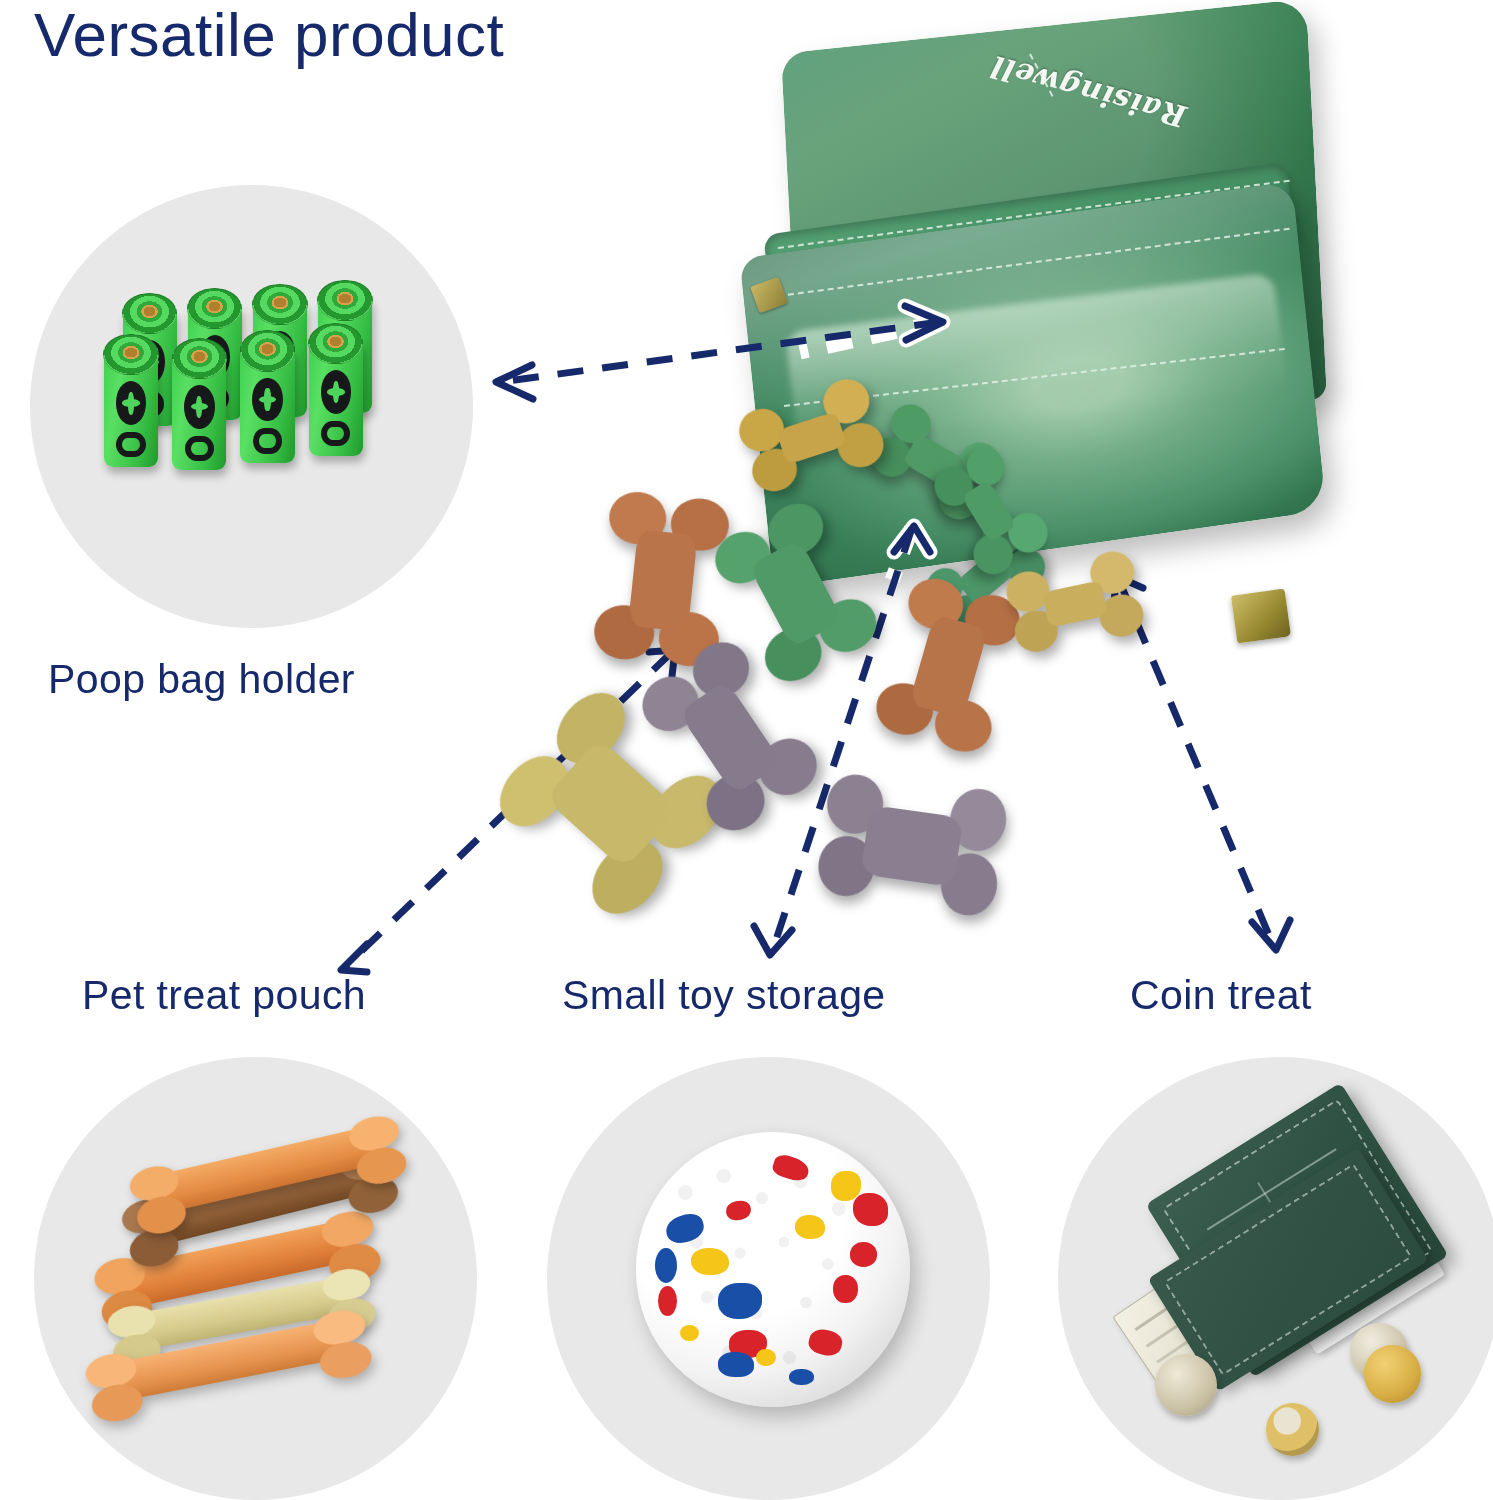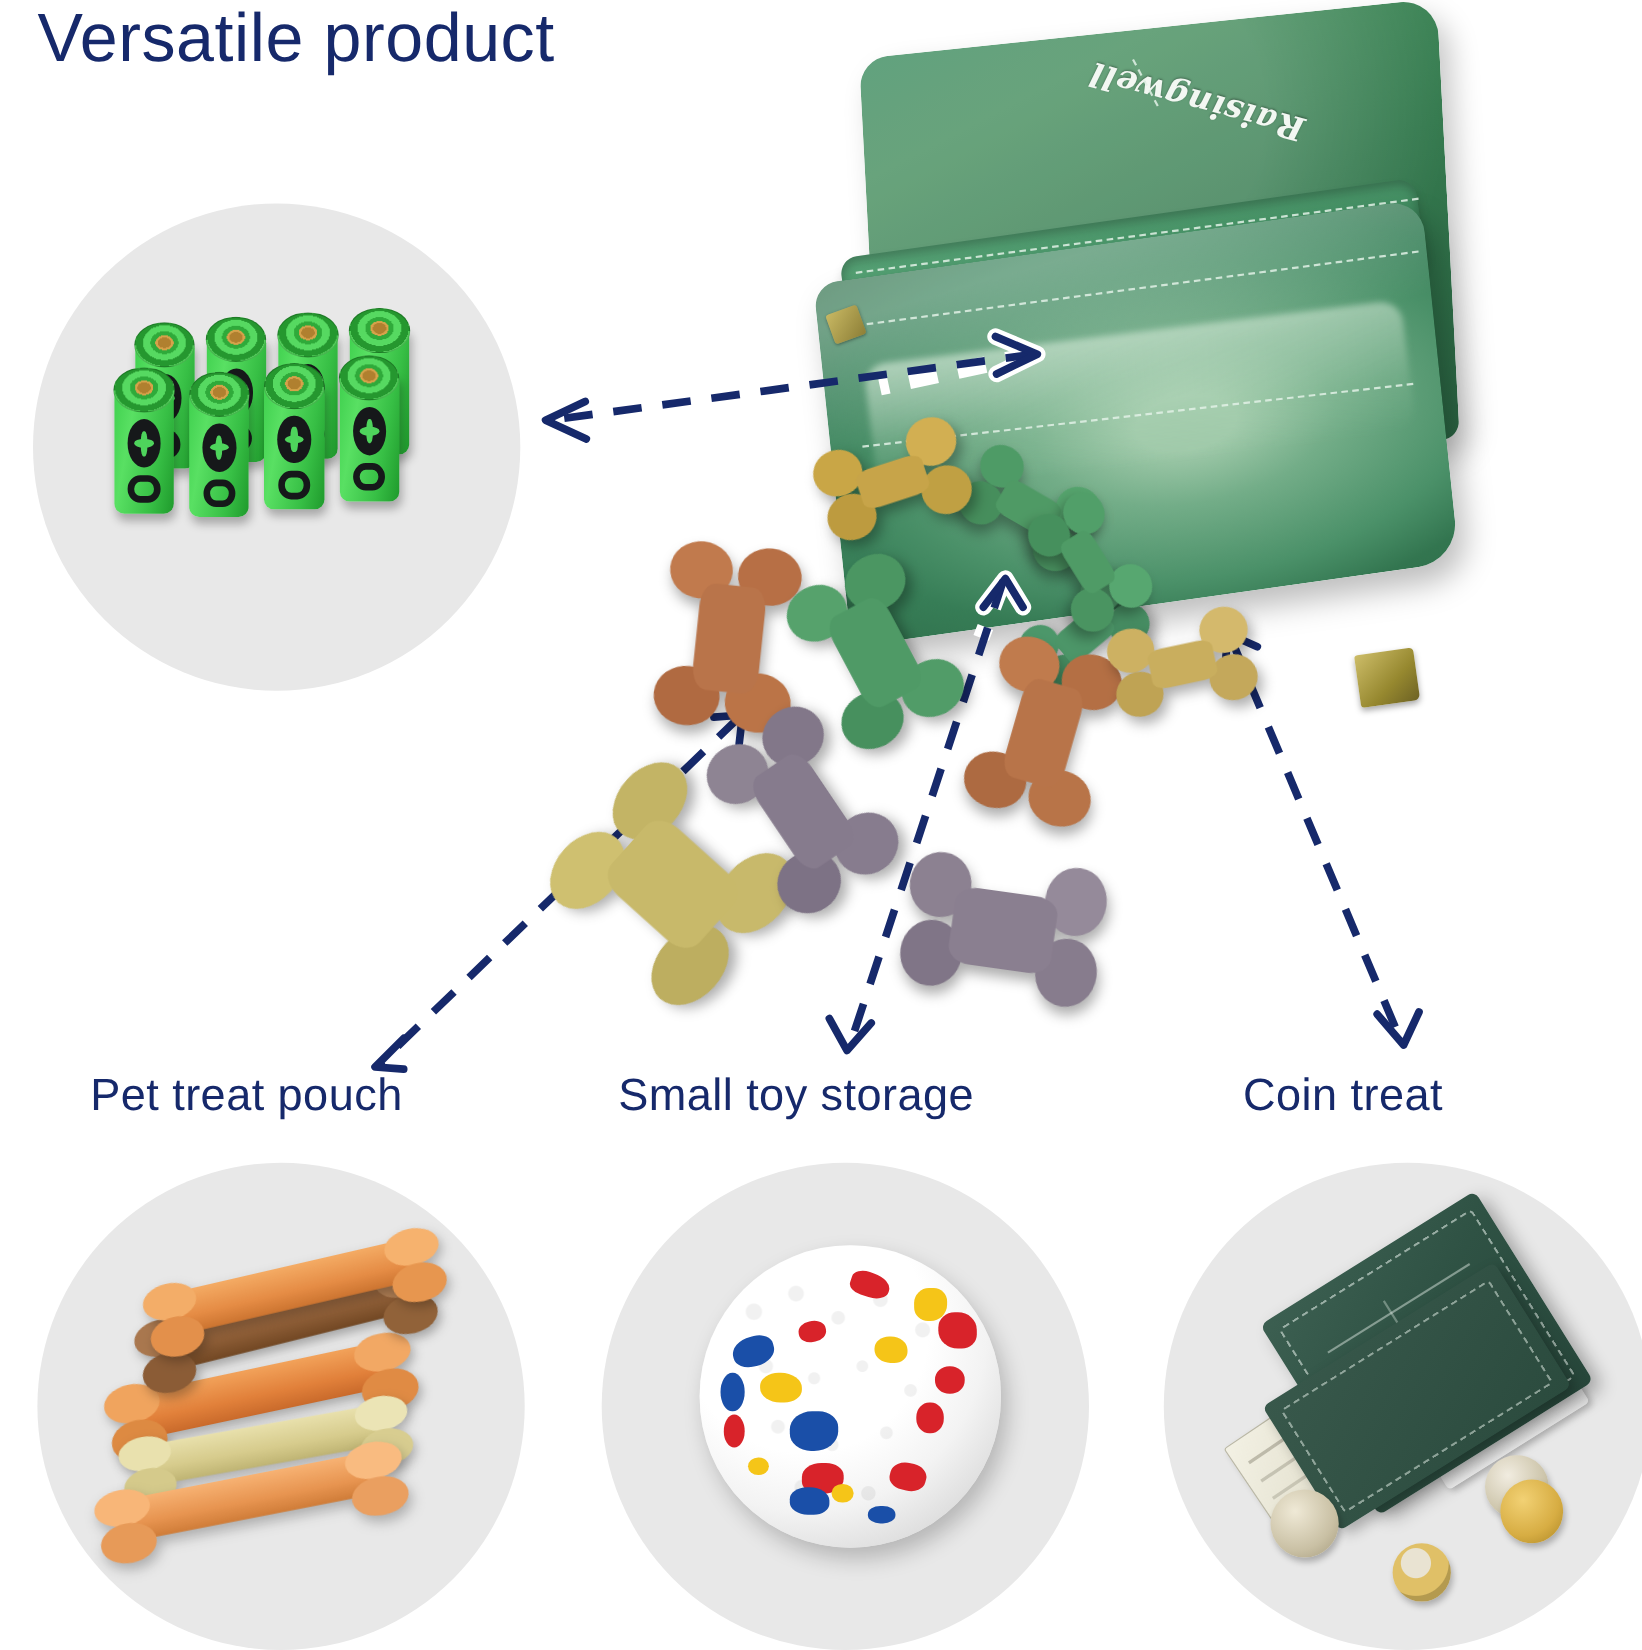--- a/index.html
+++ b/index.html
@@ -209,20 +209,21 @@
           <div class="bone flat"></div>
         </div>
         <div class="roll" style="left:67%;top:12%;z-index:3;">
           <div class="top"></div>
           <div class="bone disc"></div>
           <div class="bone flat"></div>
         </div>
       </div>
     </div>
   </div>
+  <div class="caption" style="left:48px;top:656px;">Poop bag holder</div>
 
   <div class="pouch">
     <div class="pouch-body">
       <div class="p-back"></div>
       <div class="p-logo">Raisingwell</div>
       <div class="p-fold"></div>
       <div class="p-front"></div>
       <div class="p-sheen"></div>
       <div class="p-stitch s1"></div>
       <div class="p-stitch s2"></div>

